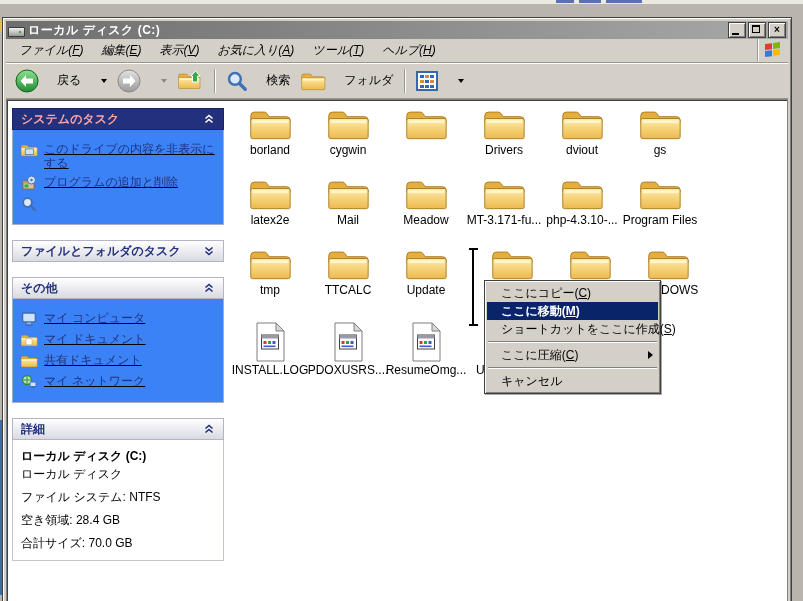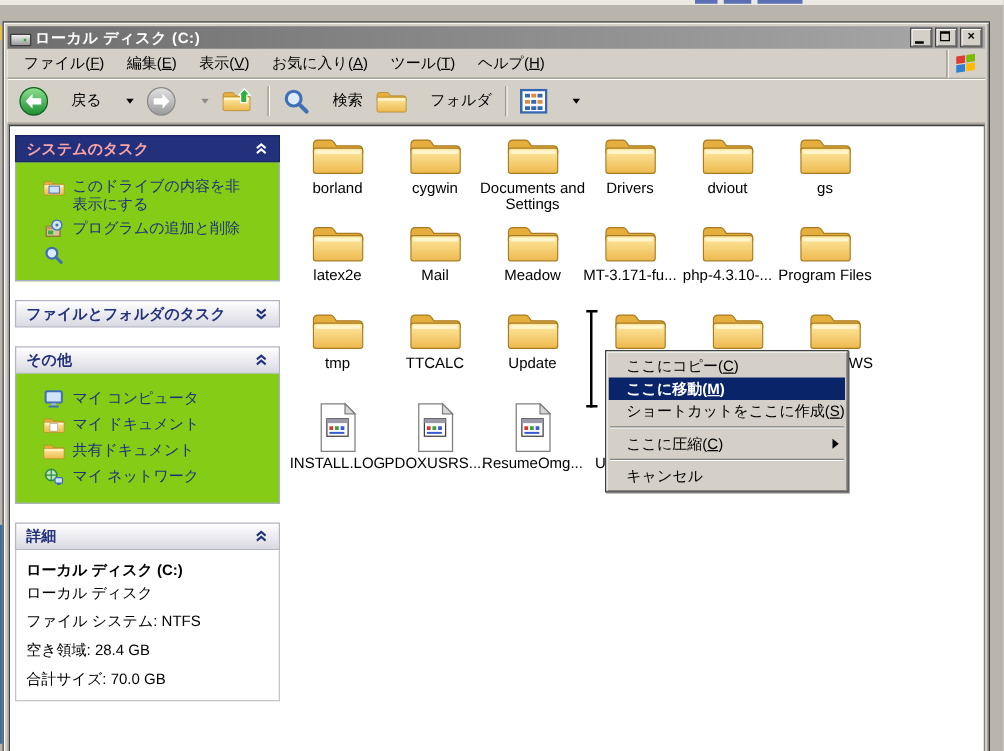--- a/index.html
+++ b/index.html
@@ -33,22 +33,22 @@
     margin-left:2px;position:relative;display:flex;align-items:center;justify-content:center;
     font-size:10px;font-weight:bold;color:#000;line-height:1;}
   .wbtn.min::after{content:"";position:absolute;left:3px;bottom:2px;width:7px;height:2px;background:#000;}
   .wbtn.max::after{content:"";position:absolute;left:3px;top:2px;width:8px;height:8px;border:1px solid #000;border-top-width:2px;box-sizing:border-box;}
   
   .drive-ico{width:16px;height:11px;position:relative;flex:0 0 16px;}
   .drive-ico .body{position:absolute;left:0;top:2px;width:15px;height:8px;background:linear-gradient(#f0f0f0,#9a9a9a);border:1px solid #3c3c3c;border-radius:1px;}
   .drive-ico .led{position:absolute;right:3px;bottom:3px;width:2px;height:2px;background:#2eae2e;}
 
   
-  .mbar{height:23px;flex:0 0 23px;display:flex;align-items:flex-end;
-    border-bottom:1px solid #9a9689;box-shadow:0 1px 0 #fff;padding-left:4px;}
+  .mbar{height:23px;flex:0 0 23px;display:flex;align-items:flex-start;
+    border-bottom:1px solid #9a9689;box-shadow:0 1px 0 #fff;padding-left:4px;font-style:italic;}
   .mitem{padding:3px 9px;cursor:default;}
   .mbar .spacer{flex:1;}
   .winlogo-box{width:30px;height:22px;border-left:1px solid #9a9689;box-shadow:inset 1px 0 0 #fff;
     display:flex;align-items:center;justify-content:center;background:#D4D0C8;}
   .flag{width:16px;height:14px;display:grid;grid-template-columns:7px 7px;grid-template-rows:6px 6px;gap:1px;transform:skewY(-8deg);}
   .flag i{display:block;}
   .flag .r{background:#e03c31}.flag .g{background:#7eb900}.flag .b{background:#2f7fd4}.flag .y{background:#ffb900}
 
   
   .toolbar{height:35px;flex:0 0 35px;display:flex;align-items:center;gap:4px;
@@ -74,42 +74,42 @@
   .content{flex:1;position:relative;background:#fff;border:1px solid #808080;
     box-shadow:inset 1px 1px 0 #404040;overflow:hidden;}
 
   
   .tasks{position:absolute;left:5px;top:8px;width:212px;display:flex;flex-direction:column;}
   .sec{margin-bottom:15px;}
   .sec-h{height:22px;display:flex;align-items:center;padding:0 8px;font-weight:bold;box-sizing:border-box;}
   .sec-h .hl{flex:1;}
   .sec-h.navy{background:#23307C;color:#fca5a5;border:1px solid #1a2560;}
   .sec-h.lite{background:linear-gradient(#ffffff,#d9d9e2);color:#21317b;border:1px solid #b4b4c4;}
-  .sec-b{background:#84cc16;border:1px solid #a8aec9;border-top:none;padding:7px 19px;}
+  .sec-b{background:#3b82f6;border:1px solid #a8aec9;border-top:none;padding:7px 5px;text-decoration:underline;}
   .titem{display:flex;align-items:flex-start;gap:6px;margin:5px 2px;color:#21317b;line-height:14px;cursor:pointer;}
   .titem .ticon{flex:0 0 18px;height:16px;}
   .det-b{background:#fff;border:1px solid #c4c4cc;border-top:none;padding:8px 8px;color:#000;}
   .det-title{font-weight:bold;}
   .det-line{margin-top:6px;}
   .det-line.first{margin-top:1px;}
   .chev{width:12px;height:12px;}
 
   
   .icon-item{position:absolute;width:86px;text-align:center;cursor:pointer;}
   .icon-item svg{display:block;margin:0 auto;}
   .icon-label{margin-top:2px;font-size:12px;line-height:13px;color:#000;}
   .label-frag{position:absolute;font-size:12px;color:#000;}
 
   
   .ibeam{position:absolute;left:462px;top:148px;width:9px;height:78px;}
   .ibeam::before{content:"";position:absolute;left:3px;top:0;width:2px;height:100%;background:#000;}
   .ibeam::after{content:"";position:absolute;left:0;top:0;width:9px;height:2px;background:#000;box-shadow:0 76px 0 #000;}
 
   
-  .ctx{position:absolute;left:477px;top:180px;width:195px;background:#D4D0C8;
+  .ctx{position:absolute;left:477px;top:180px;width:177px;background:#D4D0C8;
     border:1px solid #404040;box-shadow:inset 1px 1px 0 #fff, inset -1px -1px 0 #808080, 1px 1px 0 #00000055;
     padding:3px 2px;box-sizing:border-box;z-index:50;}
   .ctx-item{height:18px;line-height:18px;padding:0 16px 0 14px;position:relative;white-space:nowrap;cursor:pointer;}
   .ctx-item.sel{background:#0A246A;color:#fff;font-weight:bold;}
   .ctx-sep{height:1px;background:#808080;border-bottom:1px solid #fff;margin:3px 1px;}
   .ctx-item .sub{position:absolute;right:5px;top:5px;width:0;height:0;
     border-top:4px solid transparent;border-bottom:4px solid transparent;border-left:5px solid #000;}
   .u{text-decoration:underline;}
 
   .hiddenDefs{position:absolute;width:0;height:0;overflow:hidden;}
@@ -358,21 +358,20 @@
     <div class="icon-item" style="left:298px;top:6px">
         <svg width="44" height="36" viewBox="0 0 48 38">
           <use href="#sym-folder"></use>
         </svg>
         <div class="icon-label">cygwin</div>
       </div>
     <div class="icon-item" style="left:376px;top:6px">
         <svg width="44" height="36" viewBox="0 0 48 38">
           <use href="#sym-folder"></use>
         </svg>
-        <div class="icon-label">Documents and Settings</div>
       </div>
     <div class="icon-item" style="left:454px;top:6px">
         <svg width="44" height="36" viewBox="0 0 48 38">
           <use href="#sym-folder"></use>
         </svg>
         <div class="icon-label">Drivers</div>
       </div>
     <div class="icon-item" style="left:532px;top:6px">
         <svg width="44" height="36" viewBox="0 0 48 38">
           <use href="#sym-folder"></use>

